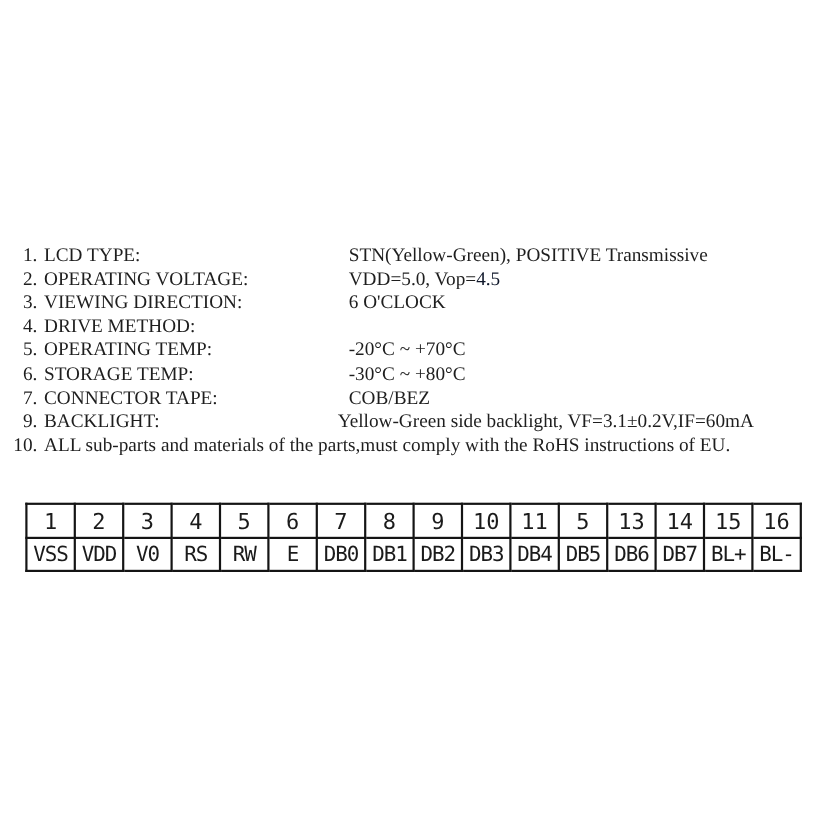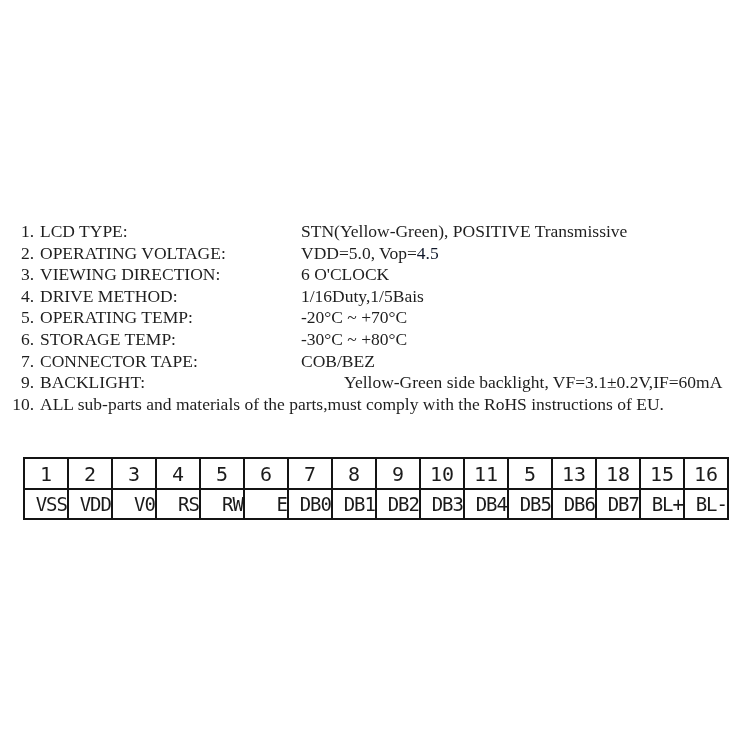--- a/index.html
+++ b/index.html
@@ -29,45 +29,45 @@
   .spec-row .num {
     display: inline-block;
     width: 25px;
     text-align: right;
   }
   .spec-row .label {
     margin-left: 6px;
   }
   .spec-row .value {
     position: absolute;
-    left: 292px;
+    left: 308px;
     top: 0;
     white-space: nowrap;
   }
-  .spec-row.row-9 .value { left: 298px; margin-left: 37px; }
+  .spec-row.row-9 .value { left: 298px; }
   .value .red { color: #0f172a; }
   .pin-table {
     position: absolute;
     left: 23px;
     top: 457px;
     border-collapse: collapse;
     table-layout: fixed;
     font-family: "DejaVu Sans Mono", monospace;
     color: #1b1b1b;
   }
   .pin-table td {
     border: 2px solid #141414;
     width: 44px;
     text-align: center;
     vertical-align: middle;
     padding: 0;
     overflow: hidden;
   }
   .pin-table tr.num-row td  { height: 31px; font-size: 20px; }
-  .pin-table tr.name-row td { height: 30px; font-size: 19px; letter-spacing: -1px; text-align: right; }
+  .pin-table tr.name-row td { height: 30px; font-size: 19px; letter-spacing: -1px; }
 </style>
 </head>
 <body>
 
 <div class="page">
 
   <div class="spec-list">
 
     <div class="spec-row">
       <span class="num">1.</span><span class="label">LCD TYPE:</span>
@@ -79,21 +79,20 @@
       <span class="value"><span>VDD=5.0, Vop=</span><span class="red">4.5</span></span>
     </div>
 
     <div class="spec-row">
       <span class="num">3.</span><span class="label">VIEWING DIRECTION:</span>
       <span class="value"><span>6 O'CLOCK</span></span>
     </div>
 
     <div class="spec-row">
       <span class="num">4.</span><span class="label">DRIVE METHOD:</span>
-      <span class="value"><span>1/16Duty,1/5Bais</span></span>
     </div>
 
     <div class="spec-row">
       <span class="num">5.</span><span class="label">OPERATING TEMP:</span>
       <span class="value"><span>-20°C ~ +70°C</span></span>
     </div>
 
     <div class="spec-row">
       <span class="num">6.</span><span class="label">STORAGE TEMP:</span>
       <span class="value"><span>-30°C ~ +80°C</span></span>
@@ -125,21 +124,21 @@
         <td>4</td>
         <td>5</td>
         <td>6</td>
         <td>7</td>
         <td>8</td>
         <td>9</td>
         <td>10</td>
         <td>11</td>
         <td>5</td>
         <td>13</td>
-        <td>18</td>
+        <td>14</td>
         <td>15</td>
         <td>16</td>
       </tr>
       <tr class="name-row">
         <td>VSS</td>
         <td>VDD</td>
         <td>V0</td>
         <td>RS</td>
         <td>RW</td>
         <td>E</td>

